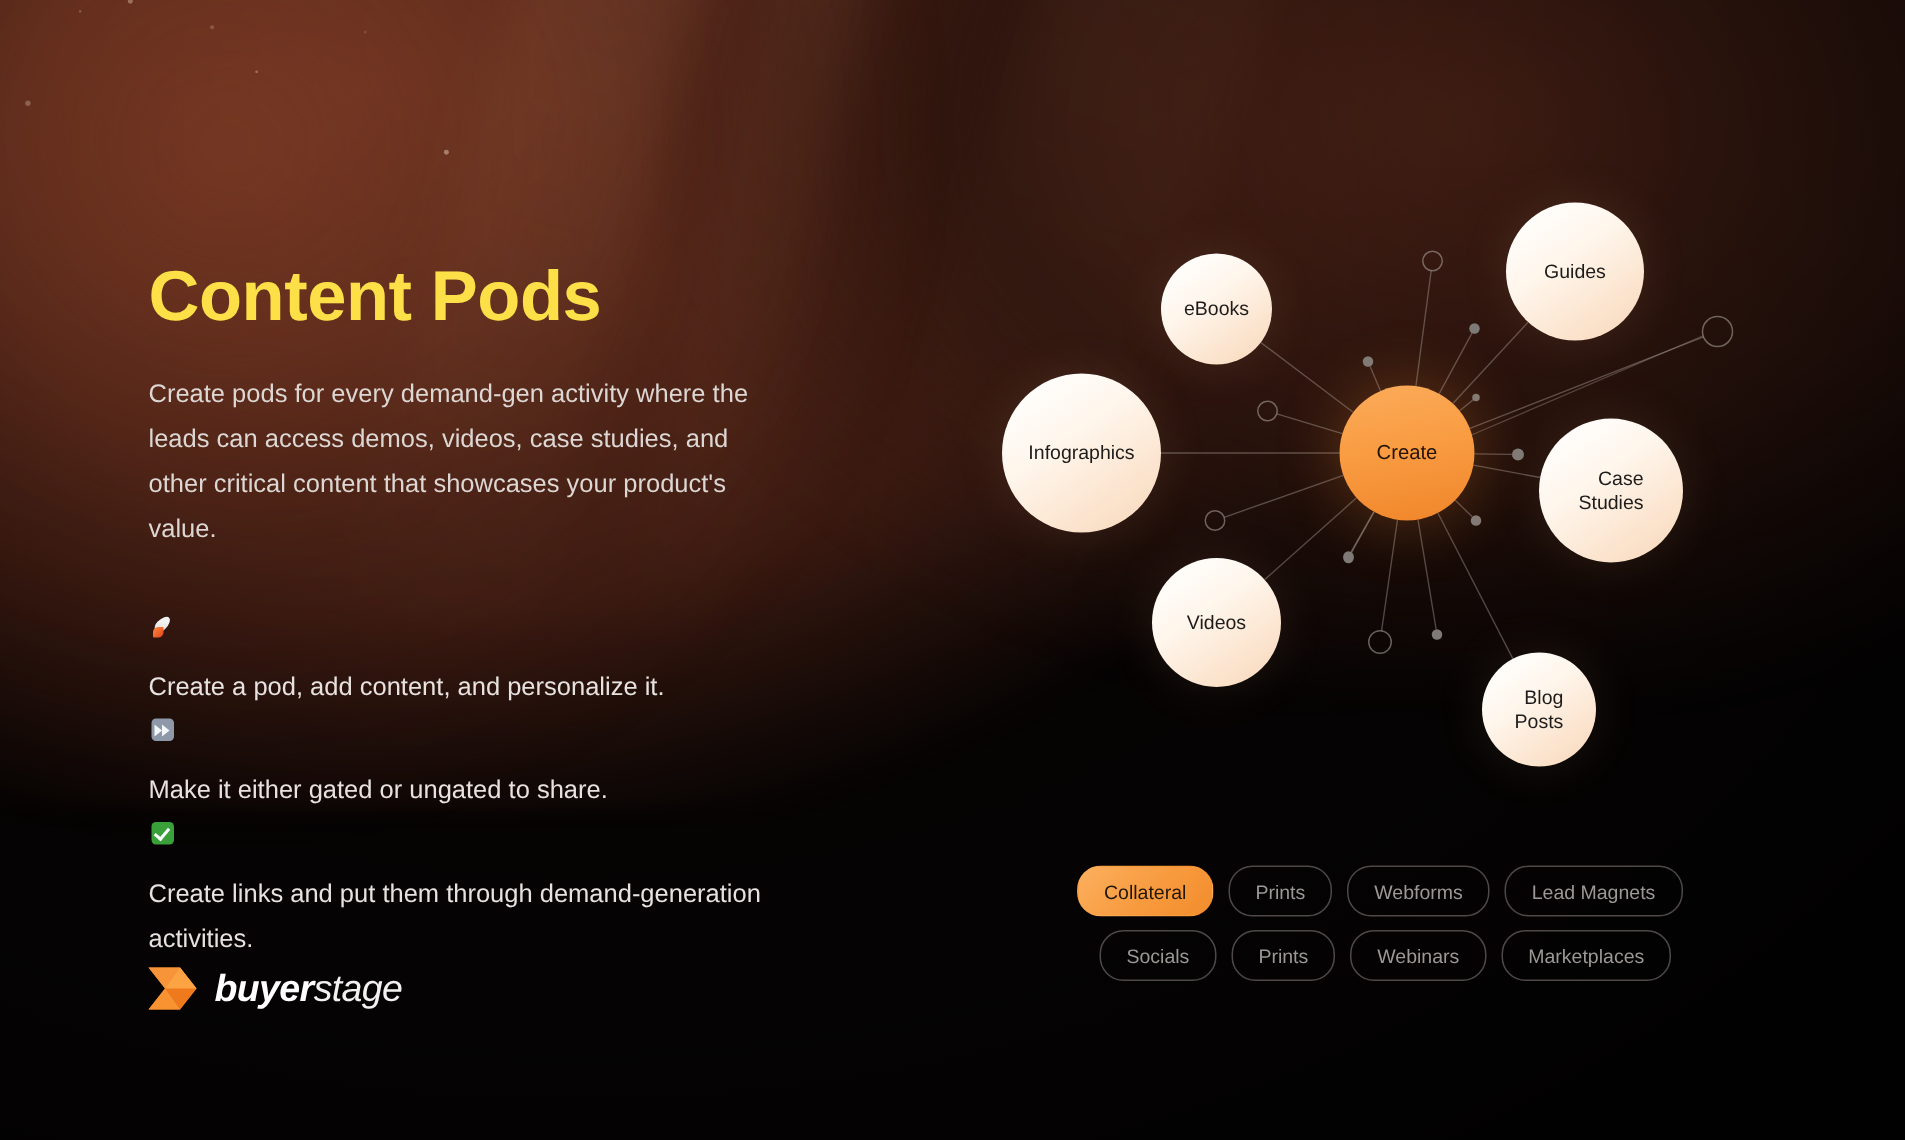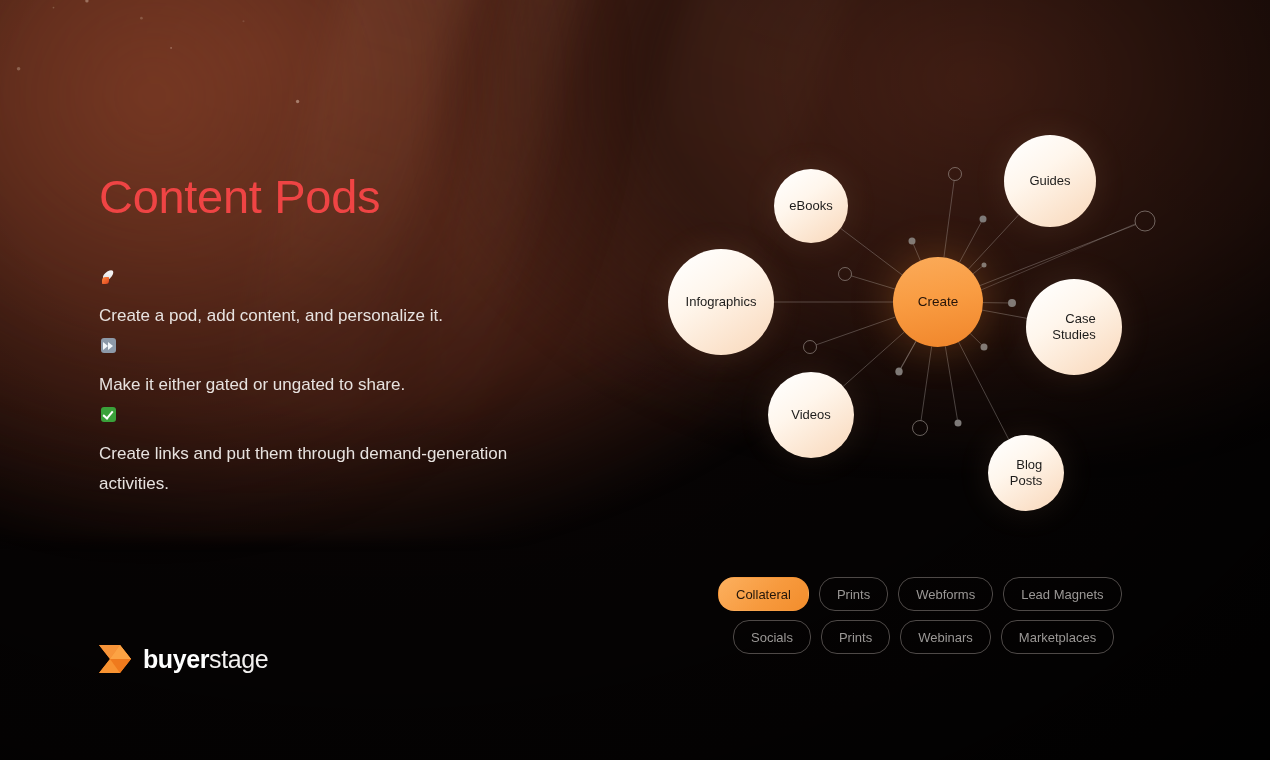--- a/index.html
+++ b/index.html
@@ -45,22 +45,22 @@
     background:radial-gradient(ellipse at 30% 18%, rgba(0,0,0,0) 30%, rgba(0,0,0,.45) 72%, rgba(0,0,0,.88) 100%);
     pointer-events:none;
   }
   #stars{ position:absolute; inset:0; pointer-events:none; }
 
   
   .left{
     position:absolute; left:99px; top:168px; width:440px;
   }
   .title{
-    font-size:47px; line-height:58px; font-weight:400;
-    color:#ef4444; letter-spacing:-.3px;
+    font-size:47px; line-height:58px; font-weight:700;
+    color:#fde047; letter-spacing:-.3px;
   }
   .lede{
     margin-top:22px; width:425px;
     font-size:17px; line-height:30px; color:#ddd7d4; font-weight:400;
   }
   .bullets{ margin-top:36px; list-style:none; }
   .bullet{
     display:flex; align-items:flex-start; gap:9px;
     font-size:17px; line-height:30px; color:#e7e2df; margin-bottom:0;flex-direction:column;
   }
@@ -95,21 +95,21 @@
   }
   .emo-check{ background:#3aa13a; }
   .emo-check::before{
     content:""; position:absolute; left:4.5px; top:2px; width:4px; height:8px;
     border-right:2px solid #fff; border-bottom:2px solid #fff; transform:rotate(40deg);
   }
 
   
   .logo{ position:absolute; left:98px; top:643px; display:flex; align-items:center; gap:11px; }
   .logo-mark{ width:34px; height:32px; display:block; }
-  .logo-word{ font-size:25px; letter-spacing:-.4px; color:#ffffff; }
+  .logo-word{ font-size:25px; letter-spacing:-.4px; color:#ffffff;font-style:italic; }
   .logo-word .b{ font-weight:700; }
   .logo-word .s{ font-weight:400; color:#f3f1f0; }
 
   
   #graph{ position:absolute; left:0; top:0; width:1270px; height:760px; pointer-events:none; }
   .node{
     position:absolute; border-radius:50%;
     display:flex; align-items:center; justify-content:center; text-align:right;
     color:#1d1c1b; font-size:13px; line-height:16px; font-weight:400;
     background:linear-gradient(145deg,#ffffff 6%,#fff6ec 40%,#fbe2cb 78%,#f8d7ba 100%);
@@ -274,20 +274,21 @@
       <circle cx="825.9" cy="38.0" r="1.36" fill="#e8d2bf" opacity="0.39"></circle>
       <circle cx="1197.7" cy="155.3" r="1.20" fill="#e8d2bf" opacity="0.24"></circle>
       <circle cx="945.3" cy="488.4" r="0.97" fill="#e8d2bf" opacity="0.39"></circle>
       <circle cx="817.9" cy="505.7" r="1.10" fill="#e8d2bf" opacity="0.48"></circle>
       <circle cx="767.8" cy="557.9" r="1.37" fill="#e8d2bf" opacity="0.27"></circle>
     </svg>
   <div class="vignette"></div>
 
   <div class="left">
     <h1 class="title">Content Pods</h1>
+    <p class="lede">Create pods for every demand-gen activity where the leads can access demos, videos, case studies, and other critical content that showcases your product's value.</p>
     <ul class="bullets">
       <li class="bullet">
         <span class="emo"><span class="emo-box emo-rocket"></span></span>
         <span class="btxt">Create a pod, add content, and personalize it.</span>
       </li>
       <li class="bullet">
         <span class="emo"><span class="emo-box emo-ff"></span></span>
         <span class="btxt">Make it either gated or ungated to share.</span>
       </li>
       <li class="bullet">

